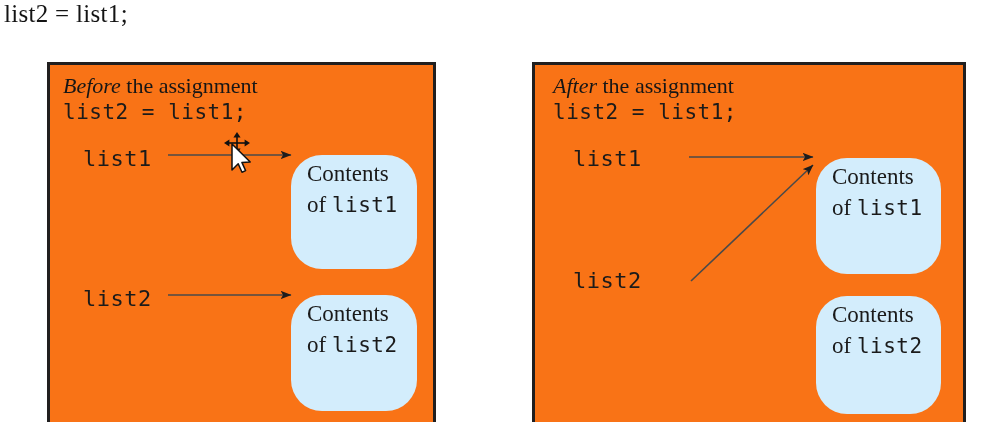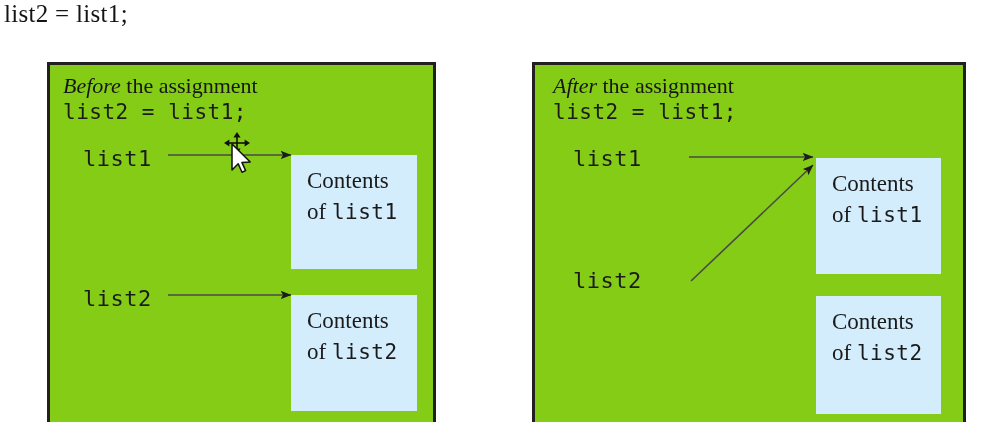--- a/index.html
+++ b/index.html
@@ -26,21 +26,21 @@
     color: #141414;
     letter-spacing: 0.3px;
     white-space: nowrap;
   }
 
   
   .panel {
     position: absolute;
     box-sizing: border-box;
     border: 3px solid #211f1f;
-    background: #84cc16;
+    background: #f97316;
     text-decoration: underline;
   }
   #panel-before { left: 47px;  top: 62px; width: 389px; height: 374px; }
   #panel-after  { left: 532px; top: 62px; width: 434px; height: 374px; }
 
   
   .panel-heading {
     position: absolute;
     white-space: nowrap;
     font-family: "Liberation Serif", "DejaVu Serif", serif;
@@ -67,21 +67,22 @@
     font-size: 22px;
     letter-spacing: 0.5px;
     color: #1b1b1b;
   }
 
   
   .content-box {
     position: absolute;
     box-sizing: border-box;
     background: #d3edfc;
-    padding-top: 12px;
+    padding-top: 5px;
+    border-radius: 31px;
   }
   .content-box .cb-line1,
   .content-box .cb-line2 {
     display: block;
     text-align: left;
     padding-left: 16px;
     color: #1a1a1a;
     white-space: nowrap;
   }
   .content-box .cb-line1 {

